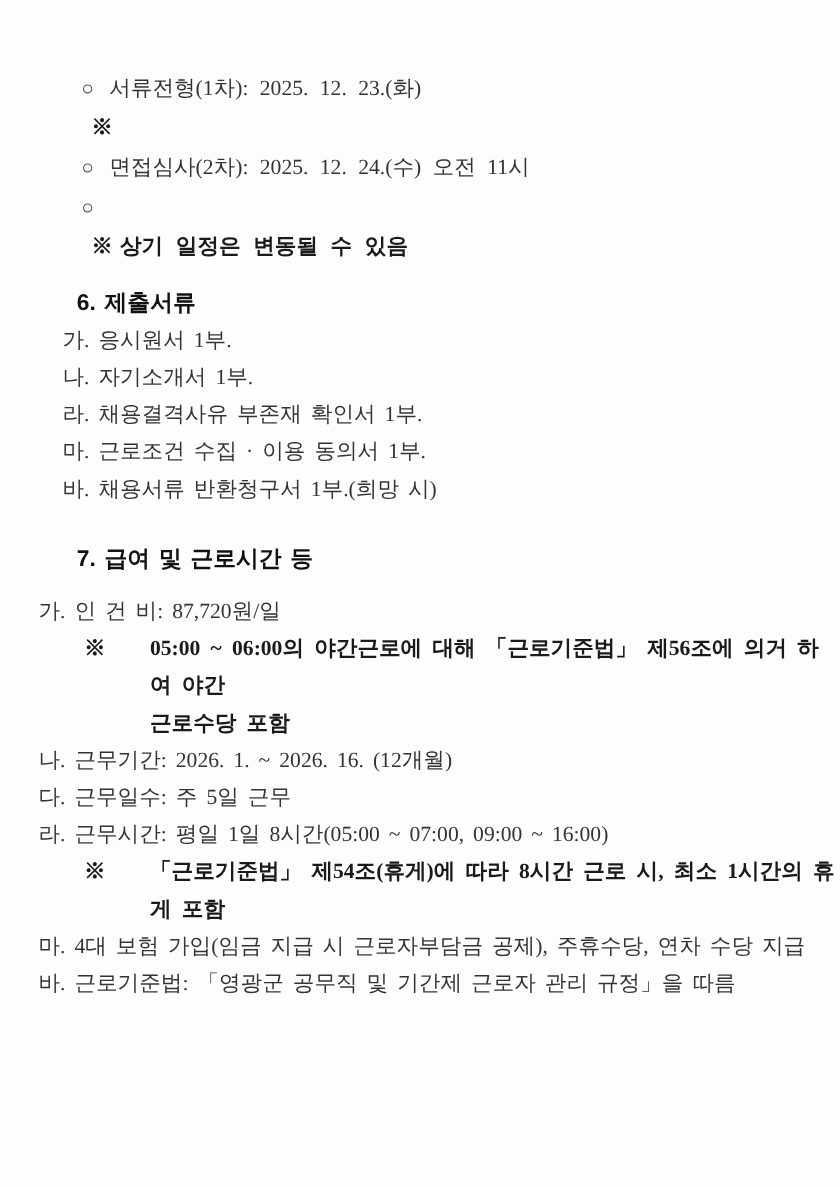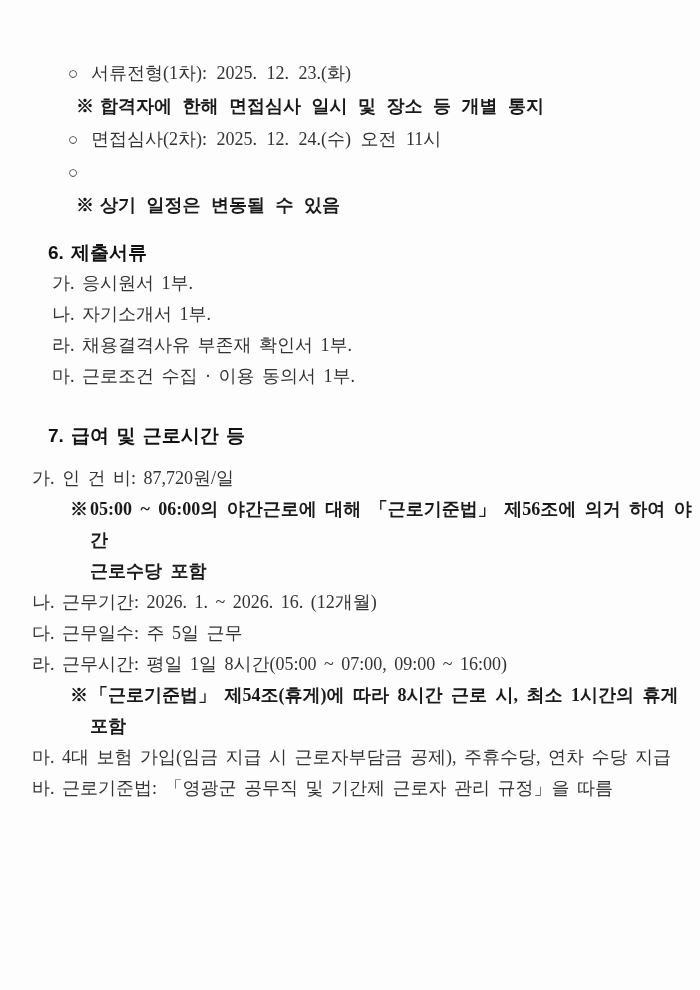--- a/index.html
+++ b/index.html
@@ -30,21 +30,21 @@
     font-weight: bold;
     color: #1a1a1a;
     word-spacing: 6px;
   }
   .lt.note .marker { flex: none; width: 24px; }
 
   
   .sec-title {
     height: 30px;
     line-height: 30px;
-    padding-left: 48px;
+    padding-left: 64px;
     font-family: "Liberation Sans", "DejaVu Sans", sans-serif;
     font-weight: bold;
     font-size: 19px;
     color: #111111;
     word-spacing: 2px;
     white-space: pre;
   }
   .sec-title.t6 { margin-top: 16px; }
   .sec-title.t7 { margin-top: 29px; }
 
@@ -66,36 +66,35 @@
     white-space: pre;
   }
   .l7.note {
     display: flex;
     padding-left: 70px;
     font-weight: bold;
     color: #1a1a1a;
     word-spacing: 4px;
   }
   .l7.note .marker { flex: none; width: 20px; }
-  .l7.note .text { white-space: pre-line; }
+  .l7.note .text { white-space: pre-line; margin-left: 35px; }
 </style>
 </head>
 <body>
 
 <div class="page">
   <div class="content">
 
     <div>
       <div class="lt bullet">
         <span class="marker">○</span>
         <span class="text">서류전형(1차): 2025. 12. 23.(화)</span>
       </div>
       <div class="lt note">
         <span class="marker">※</span>
-        <span class="text">합격자에 한해 면접심사 일시 및 장소 등 개별 통지</span>
       </div>
       <div class="lt bullet">
         <span class="marker">○</span>
         <span class="text">면접심사(2차): 2025. 12. 24.(수) 오전 11시</span>
       </div>
       <div class="lt bullet">
         <span class="marker">○</span>
       </div>
       <div class="lt note">
         <span class="marker">※</span>
@@ -103,20 +102,21 @@
       </div>
     </div>
 
     <div>
       <div class="sec-title t6">6. 제출서류</div>
       <div>
         <div class="s6-item">가. 응시원서 1부.</div>
         <div class="s6-item">나. 자기소개서 1부.</div>
         <div class="s6-item">라. 채용결격사유 부존재 확인서 1부.</div>
         <div class="s6-item">마. 근로조건 수집 · 이용 동의서 1부.</div>
+        <div class="s6-item">바. 채용서류 반환청구서 1부.(희망 시)</div>
       </div>
     </div>
 
     <div>
       <div class="sec-title t7">7. 급여 및 근로시간 등</div>
       <div class="s7-lines">
         <div class="l7 item">가. 인 건 비: 87,720원/일</div>
         <div class="l7 note">
           <span class="marker">※</span>
           <span class="text">05:00 ~ 06:00의 야간근로에 대해 「근로기준법」 제56조에 의거 하여 야간

